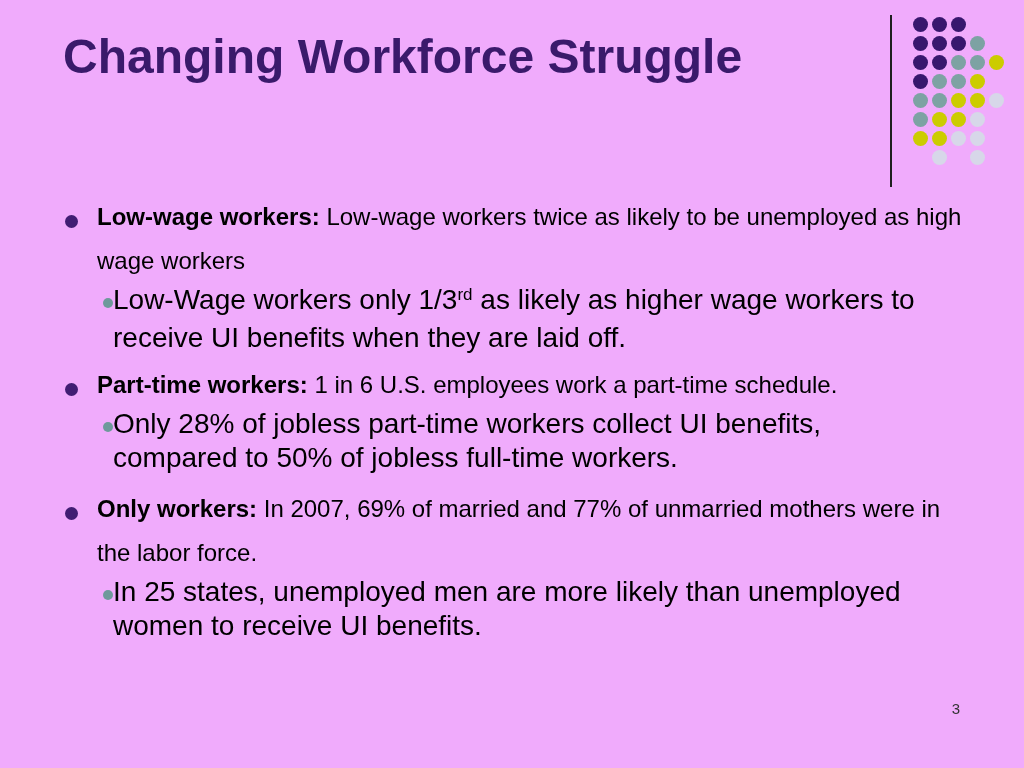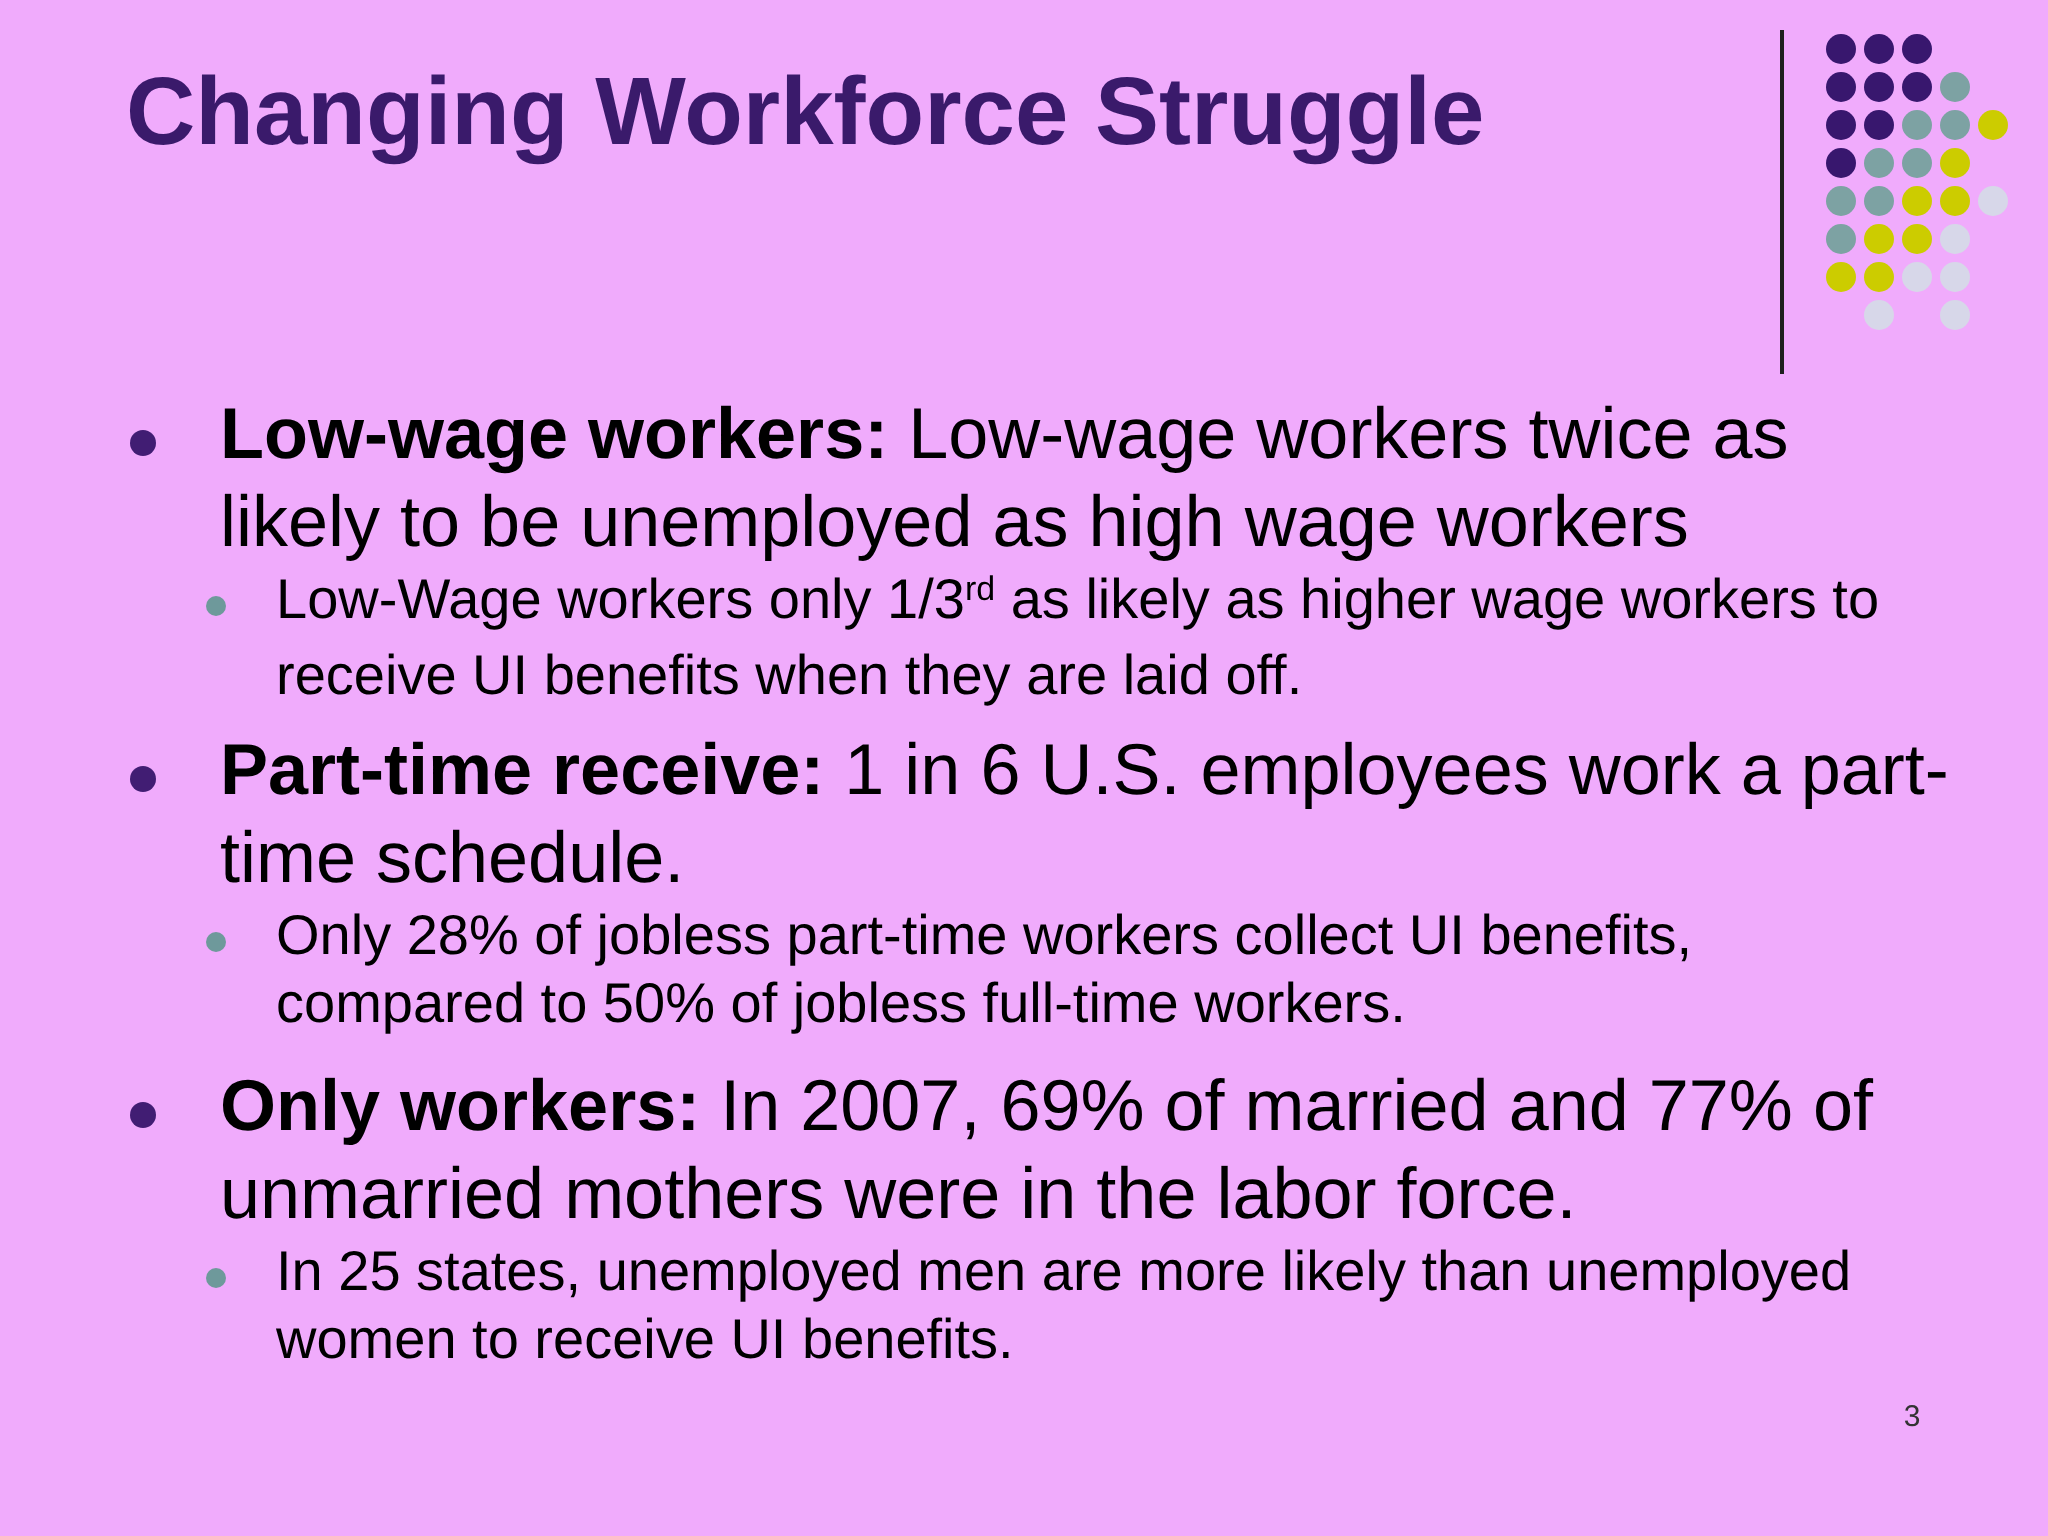--- a/index.html
+++ b/index.html
@@ -29,32 +29,32 @@
   
   .content { position: absolute; left: 65px; top: 195px; width: 915px; }
 
   .main-item { display: flex; align-items: flex-start; }
   .main-item:not(:first-child) { margin-top: 8px; }
   .main-marker {
     flex: 0 0 13px; width: 13px; height: 13px; border-radius: 50%;
     background: #411D73; margin-top: 20px;
   }
   .main-text {
-    margin-left: 32px; width: 880px;
-    font-size: 36px; line-height: 44px; color: #000;
+    margin-left: 19px; width: 880px;
+    font-size: 24px; line-height: 44px; color: #000;
   }
   .main-text b { font-weight: bold; }
 
   .sub-item { display: flex; align-items: flex-start; }
   .sub-marker {
     flex: 0 0 10px; width: 10px; height: 10px; border-radius: 50%;
     background: #6E999B; margin-left: 38px; margin-top: 15px;
   }
   .sub-text {
-    margin-left: 25px; width: 815px;
+    width: 815px;
     font-size: 28px; line-height: 34px; color: #000;
   }
   .sub-text sup { font-size: 17px; vertical-align: baseline; position: relative; top: -9px; }
 
   
   .page-number {
     position: absolute; left: 944px; top: 700px; width: 24px;
     text-align: center; font-size: 15px; color: #333;
   }
 </style>
@@ -117,21 +117,21 @@
       <div class="main-marker"></div>
       <div class="main-text"><b>Low-wage workers:</b><span> Low-wage workers twice as likely to be unemployed as high wage workers</span></div>
     </div>
     <div class="sub-item">
       <div class="sub-marker"></div>
       <div class="sub-text"><span>Low-Wage workers only 1/3</span><sup>rd</sup><span> as likely as higher wage workers to receive UI benefits when they are laid off.</span></div>
     </div>
 
     <div class="main-item">
       <div class="main-marker"></div>
-      <div class="main-text"><b>Part-time receive:</b><span> 1 in 6 U.S. employees work a part-time schedule.</span></div>
+      <div class="main-text"><b>Part-time workers:</b><span> 1 in 6 U.S. employees work a part-time schedule.</span></div>
     </div>
     <div class="sub-item">
       <div class="sub-marker"></div>
       <div class="sub-text"><span>Only 28% of jobless part-time workers collect UI benefits, compared to 50% of jobless full-time workers.</span><sup></sup><span></span></div>
     </div>
 
     <div class="main-item">
       <div class="main-marker"></div>
       <div class="main-text"><b>Only workers:</b><span> In 2007, 69% of married and 77% of unmarried mothers were in the labor force.</span></div>
     </div>

